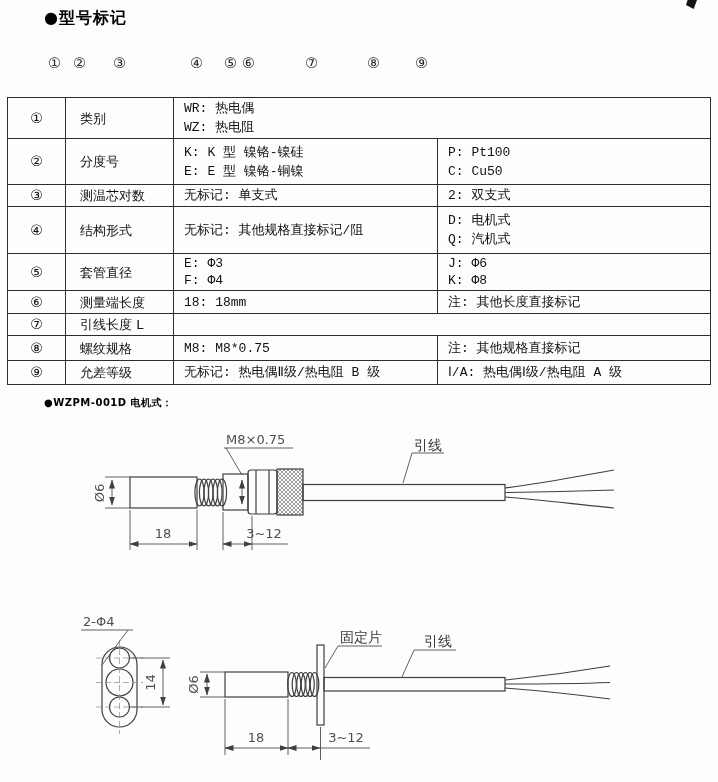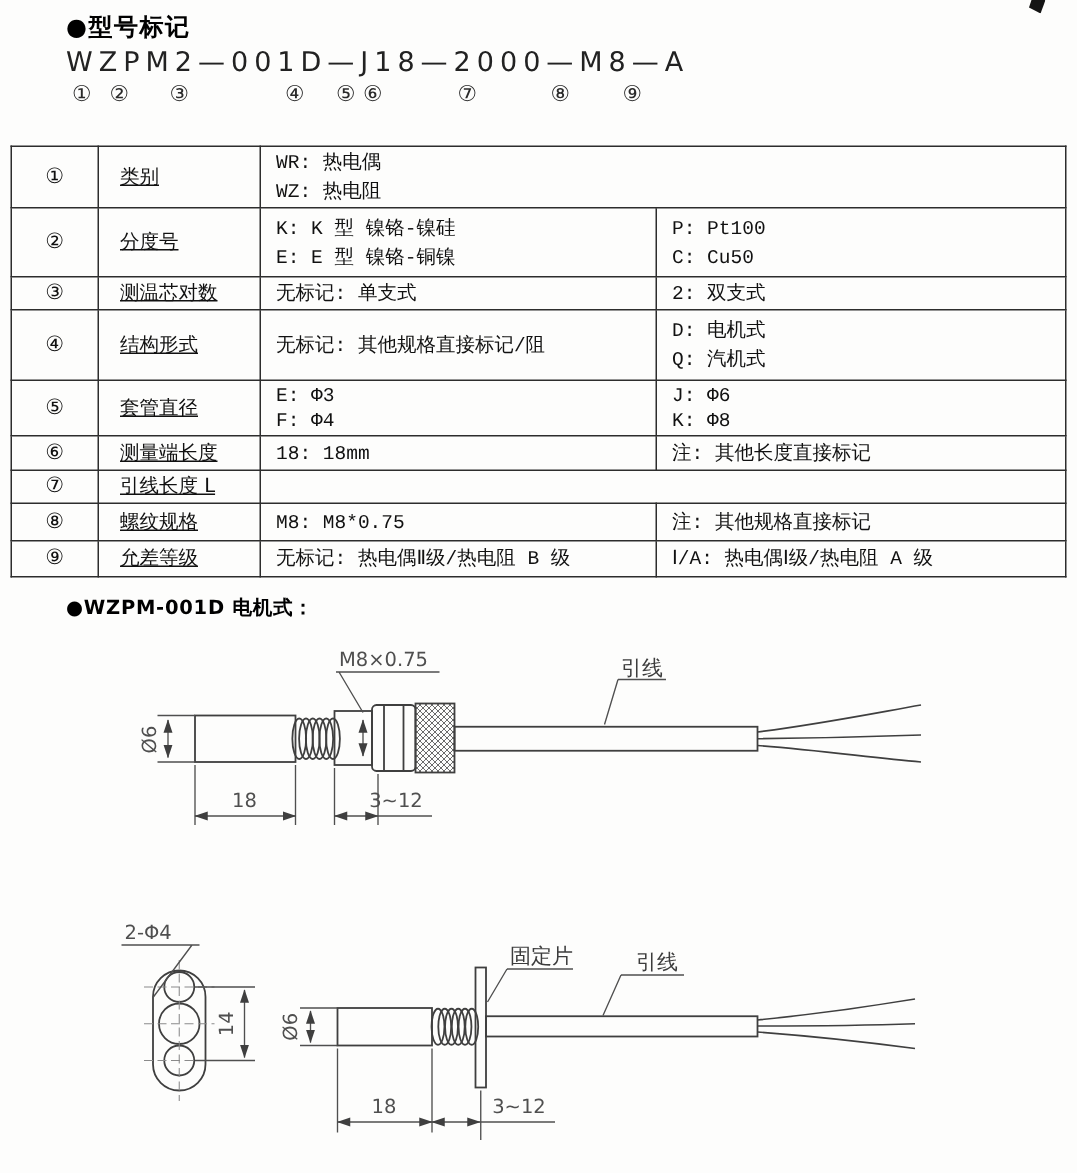--- a/index.html
+++ b/index.html
@@ -11,42 +11,41 @@
   .corner-mark{position:absolute;left:686px;top:0;width:11px;height:9px;background:#141414;
     clip-path:polygon(15% 0,100% 0,70% 100%,0 55%);}
   .doc-title{position:absolute;left:44px;top:8px;font-size:16px;font-weight:bold;letter-spacing:1px;color:#000;}
   .model-code{position:absolute;left:44px;top:31px;font-size:18px;letter-spacing:4px;color:#222;white-space:nowrap;}
   .digit{position:absolute;top:55px;font-size:14.5px;color:#2a2a2a;}
 
   table.spec{position:absolute;left:7px;top:97px;width:703px;border-collapse:collapse;table-layout:fixed;
     font-size:13px;color:#111;}
   table.spec td{border:1.6px solid #2d2d2d;vertical-align:middle;padding:1px 8px;line-height:19px;overflow:hidden;}
   table.spec td.num{text-align:center;font-size:14px;padding:0;}
-  table.spec td.lbl{padding-left:14px;text-decoration:underline;}
+  table.spec td.lbl{padding-left:14px;}
   table.spec td.val{padding-left:10px;font-family:Liberation Mono, monospace;}
 
-  .sec-heading{position:absolute;font-size:13px;font-weight:bold;color:#000;letter-spacing:0.5px;}
+  .sec-heading{position:absolute;font-size:10px;font-weight:bold;color:#000;letter-spacing:0.5px;}
   .sec-d{left:44px;top:396px;}
   .sec-q{left:44px;top:588px;}
   .dwg{position:absolute;left:30px;}
   .dwg-d{top:420px;}
   .dwg-q{top:610px;}
   svg text{font-family:"DejaVu Sans","Liberation Sans",sans-serif;}
   .dimtxt{font-size:13px;fill:#4f4f4f;}
   .cjklbl{font-size:14px;fill:#3c3c3c;}
 </style>
 </head>
 <body>
 
 <div class="page">
 
   <div class="corner-mark"></div>
 
   <div class="doc-title">●型号标记</div>
-  <div class="model-code">WZPM2—001D—J18—2000—M8—A</div>
 
   <div>
     <span class="digit" style="left:48px">①</span>
     <span class="digit" style="left:73px">②</span>
     <span class="digit" style="left:113px">③</span>
     <span class="digit" style="left:190px">④</span>
     <span class="digit" style="left:224px">⑤</span>
     <span class="digit" style="left:242px">⑥</span>
     <span class="digit" style="left:305px">⑦</span>
     <span class="digit" style="left:367px">⑧</span>

